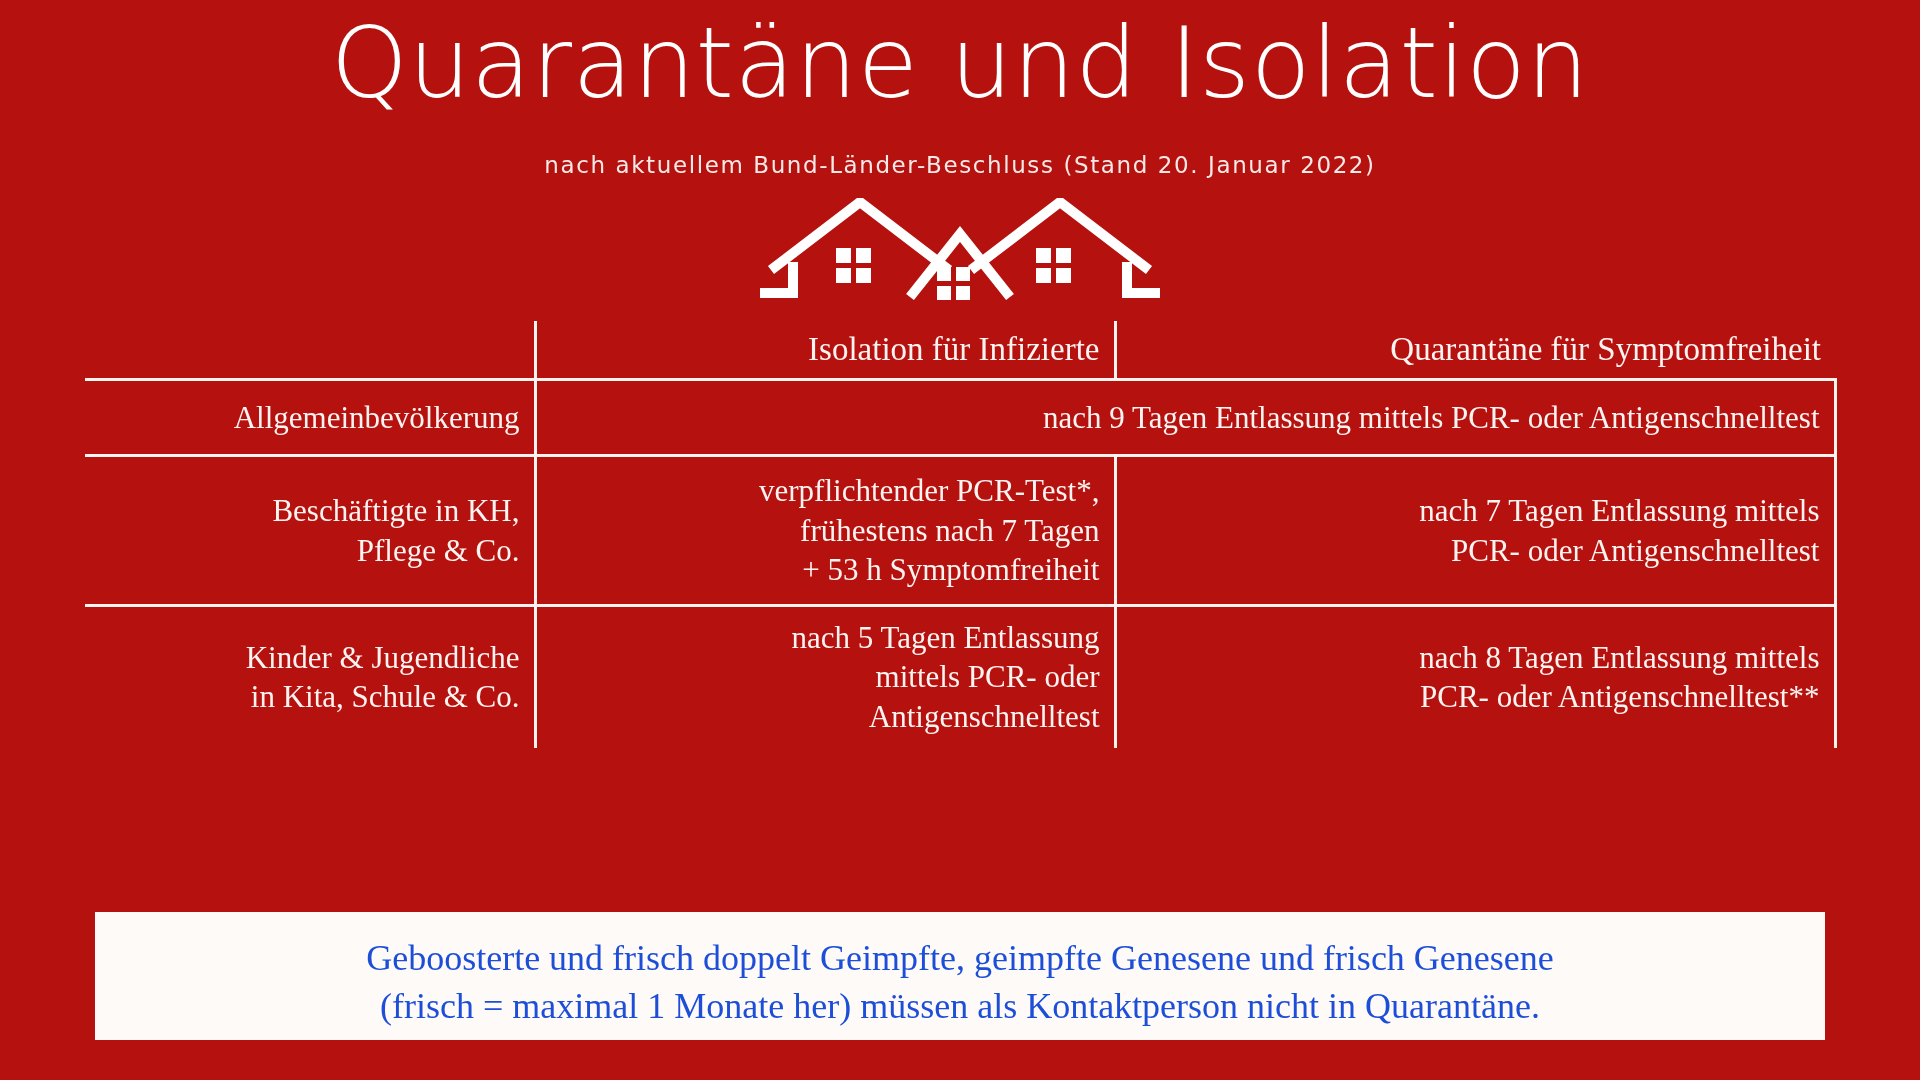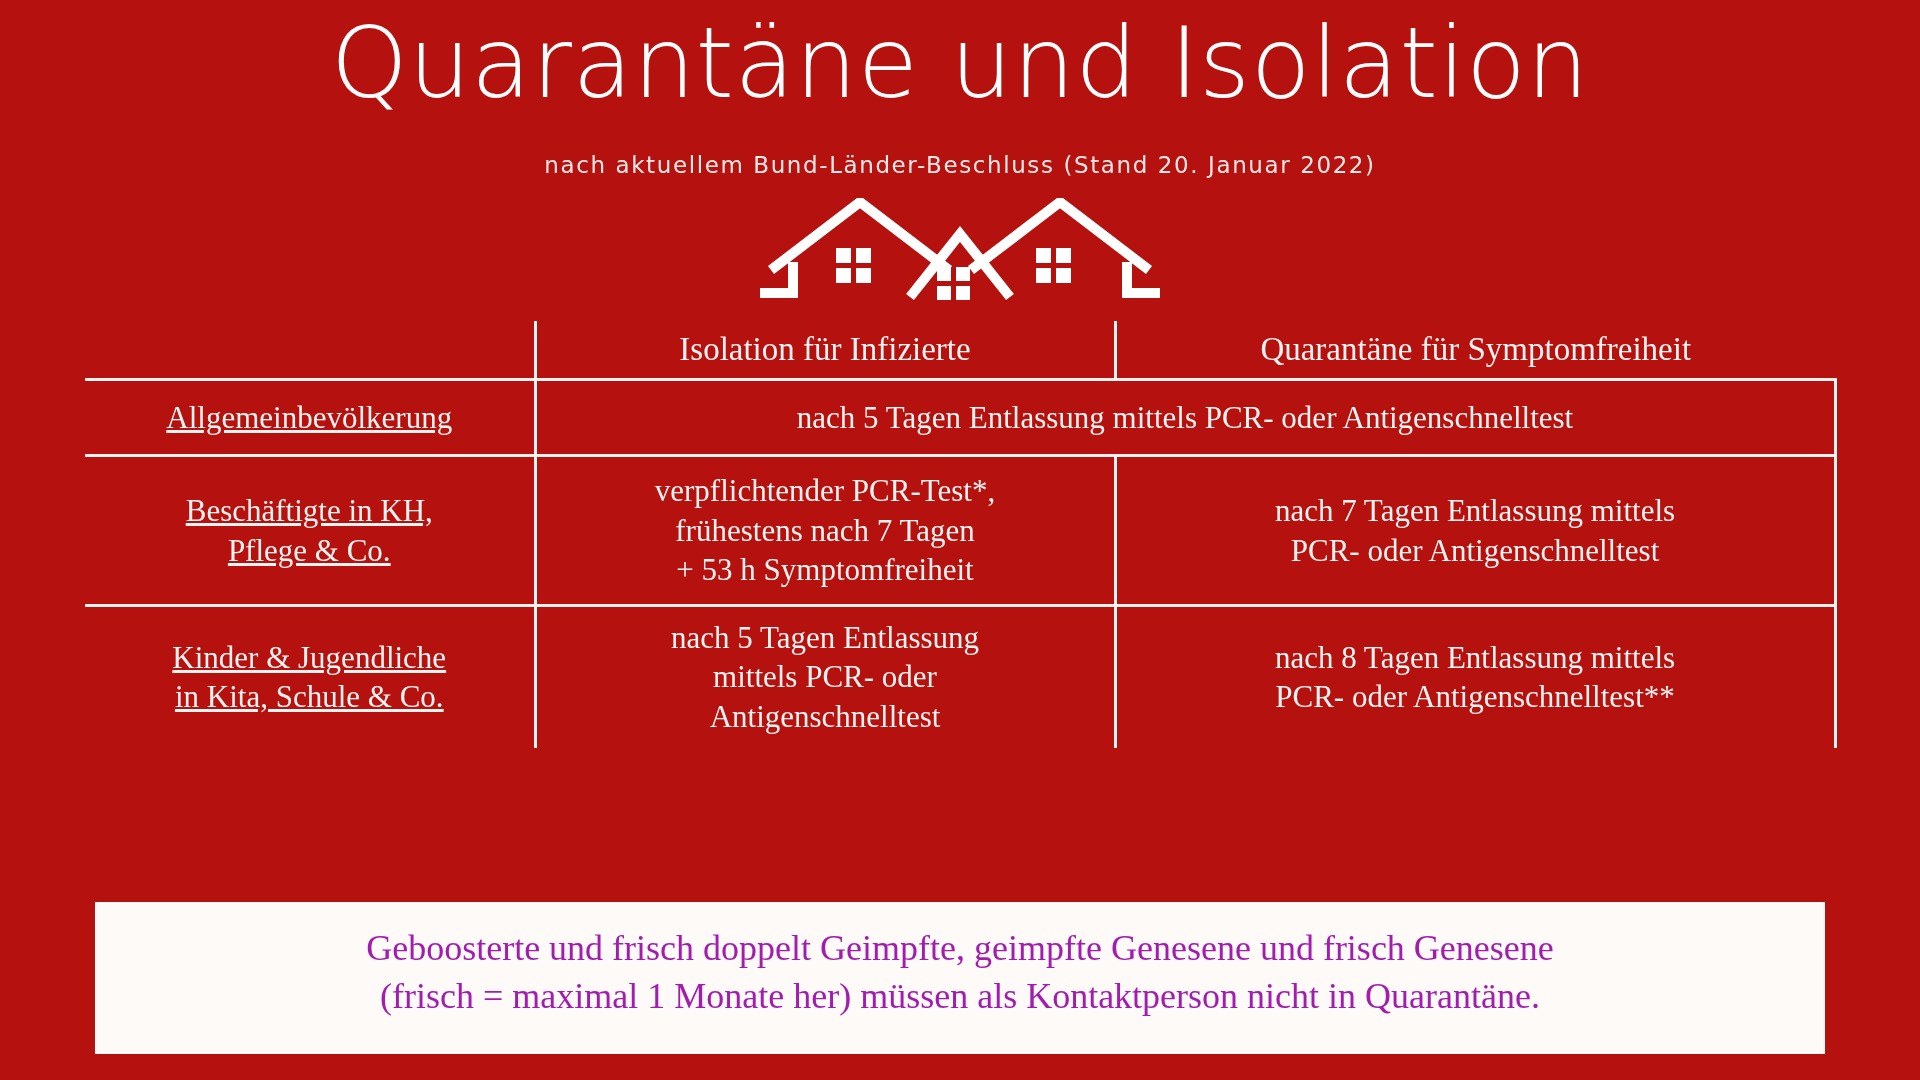--- a/index.html
+++ b/index.html
@@ -52,21 +52,21 @@
     width:100%;
     border-collapse:collapse;
     table-layout:fixed;
     color:#fdf4f2;
   }
   table.qtable col.c1 { width:450px; }
   table.qtable col.c2 { width:580px; }
   table.qtable col.c3 { width:720px; }
 
   table.qtable th, table.qtable td {
-    text-align:center;
+    text-align:right;
     vertical-align:middle;
     padding:10px 14px;
     font-weight:normal;
   }
 
   th.h-blank { border:none; }
   th.h-col {
     font-size:33px;
     border-left:3px solid #fdf4f2;
     padding-bottom:14px;
@@ -76,39 +76,38 @@
 
   
   tr.rule-under-head th.h-blank,
   tr.rule-under-head th.h-col { border-bottom:3px solid #fdf4f2; }
 
   td.cell-label {
     text-align:left;
     padding-left:10px;
     font-size:31px;
     line-height:1.3;
-    text-decoration:underline;
   }
   td.vline { border-left:3px solid #fdf4f2; }
   td.vline-right { border-right:3px solid #fdf4f2; }
   tr.hline td { border-top:3px solid #fdf4f2; }
 
   .r1 td { height:76px; }
   .r2 td { height:150px; }
   .r3 td { height:142px; }
 
   
   .banner {
     position:absolute;
-    left:95px; bottom:26px;
+    left:95px; bottom:40px;
     width:1730px;
     background:#fdfaf8;
-    padding:22px 30px 34px 30px;
+    padding:22px 30px 10px 30px;
     text-align:center;
-    color:#a21caf;
+    color:#1d4ed8;
     font-size:36px;
     line-height:1.34;
   }
 </style>
 </head>
 <body>
 
 <div id="infographic">
 
   <div class="title">Quarantäne und Isolation</div>
@@ -158,21 +157,21 @@
       <thead>
         <tr class="rule-under-head">
           <th class="h-blank"></th>
           <th class="h-col">Isolation für Infizierte</th>
           <th class="h-col">Quarantäne für Symptomfreiheit</th>
         </tr>
       </thead>
       <tbody>
         <tr class="row r1">
           <td class="cell-label">Allgemeinbevölkerung</td>
-          <td class="vline vline-right" colspan="2">nach 5 Tagen Entlassung mittels PCR- oder Antigenschnelltest</td>
+          <td class="vline vline-right" colspan="2">nach 9 Tagen Entlassung mittels PCR- oder Antigenschnelltest</td>
         </tr>
 
         <tr class="row r2 hline">
           <td class="cell-label">
             <div>Beschäftigte in KH,</div>
             <div>Pflege &amp; Co.</div>
           </td>
           <td class="vline">
             <div>verpflichtender PCR-Test*,</div>
             <div>frühestens nach 7 Tagen</div>

